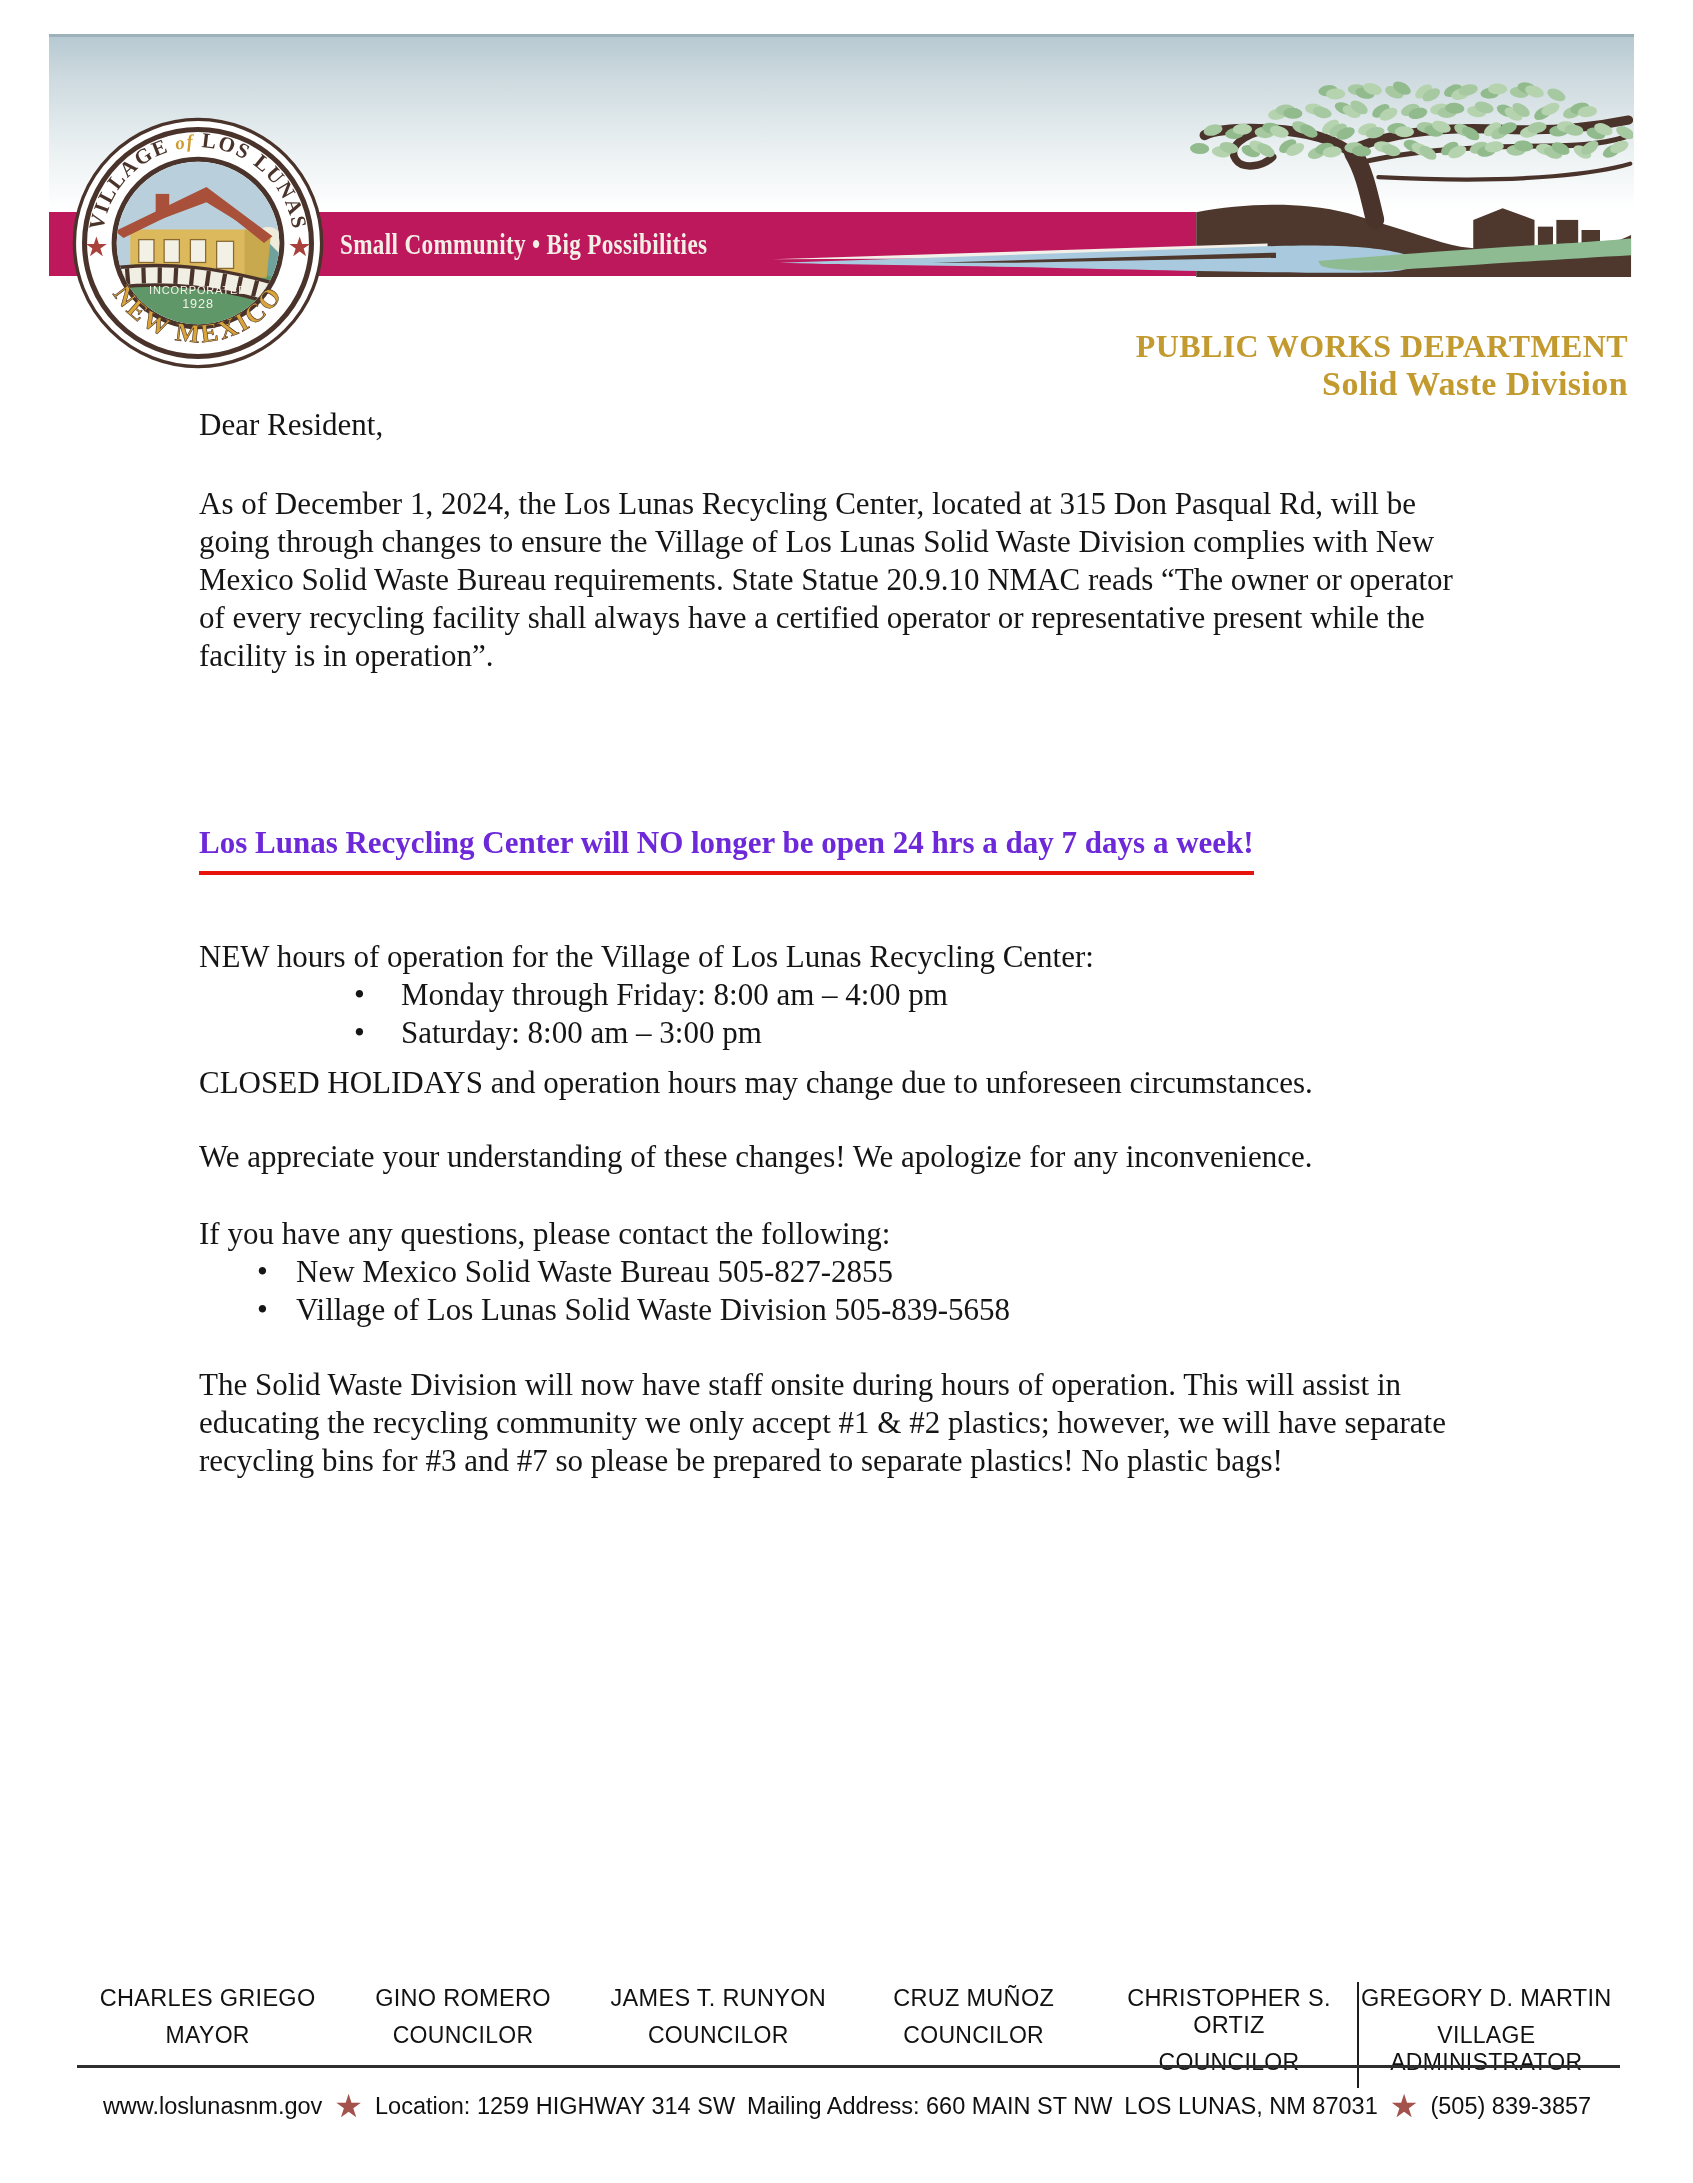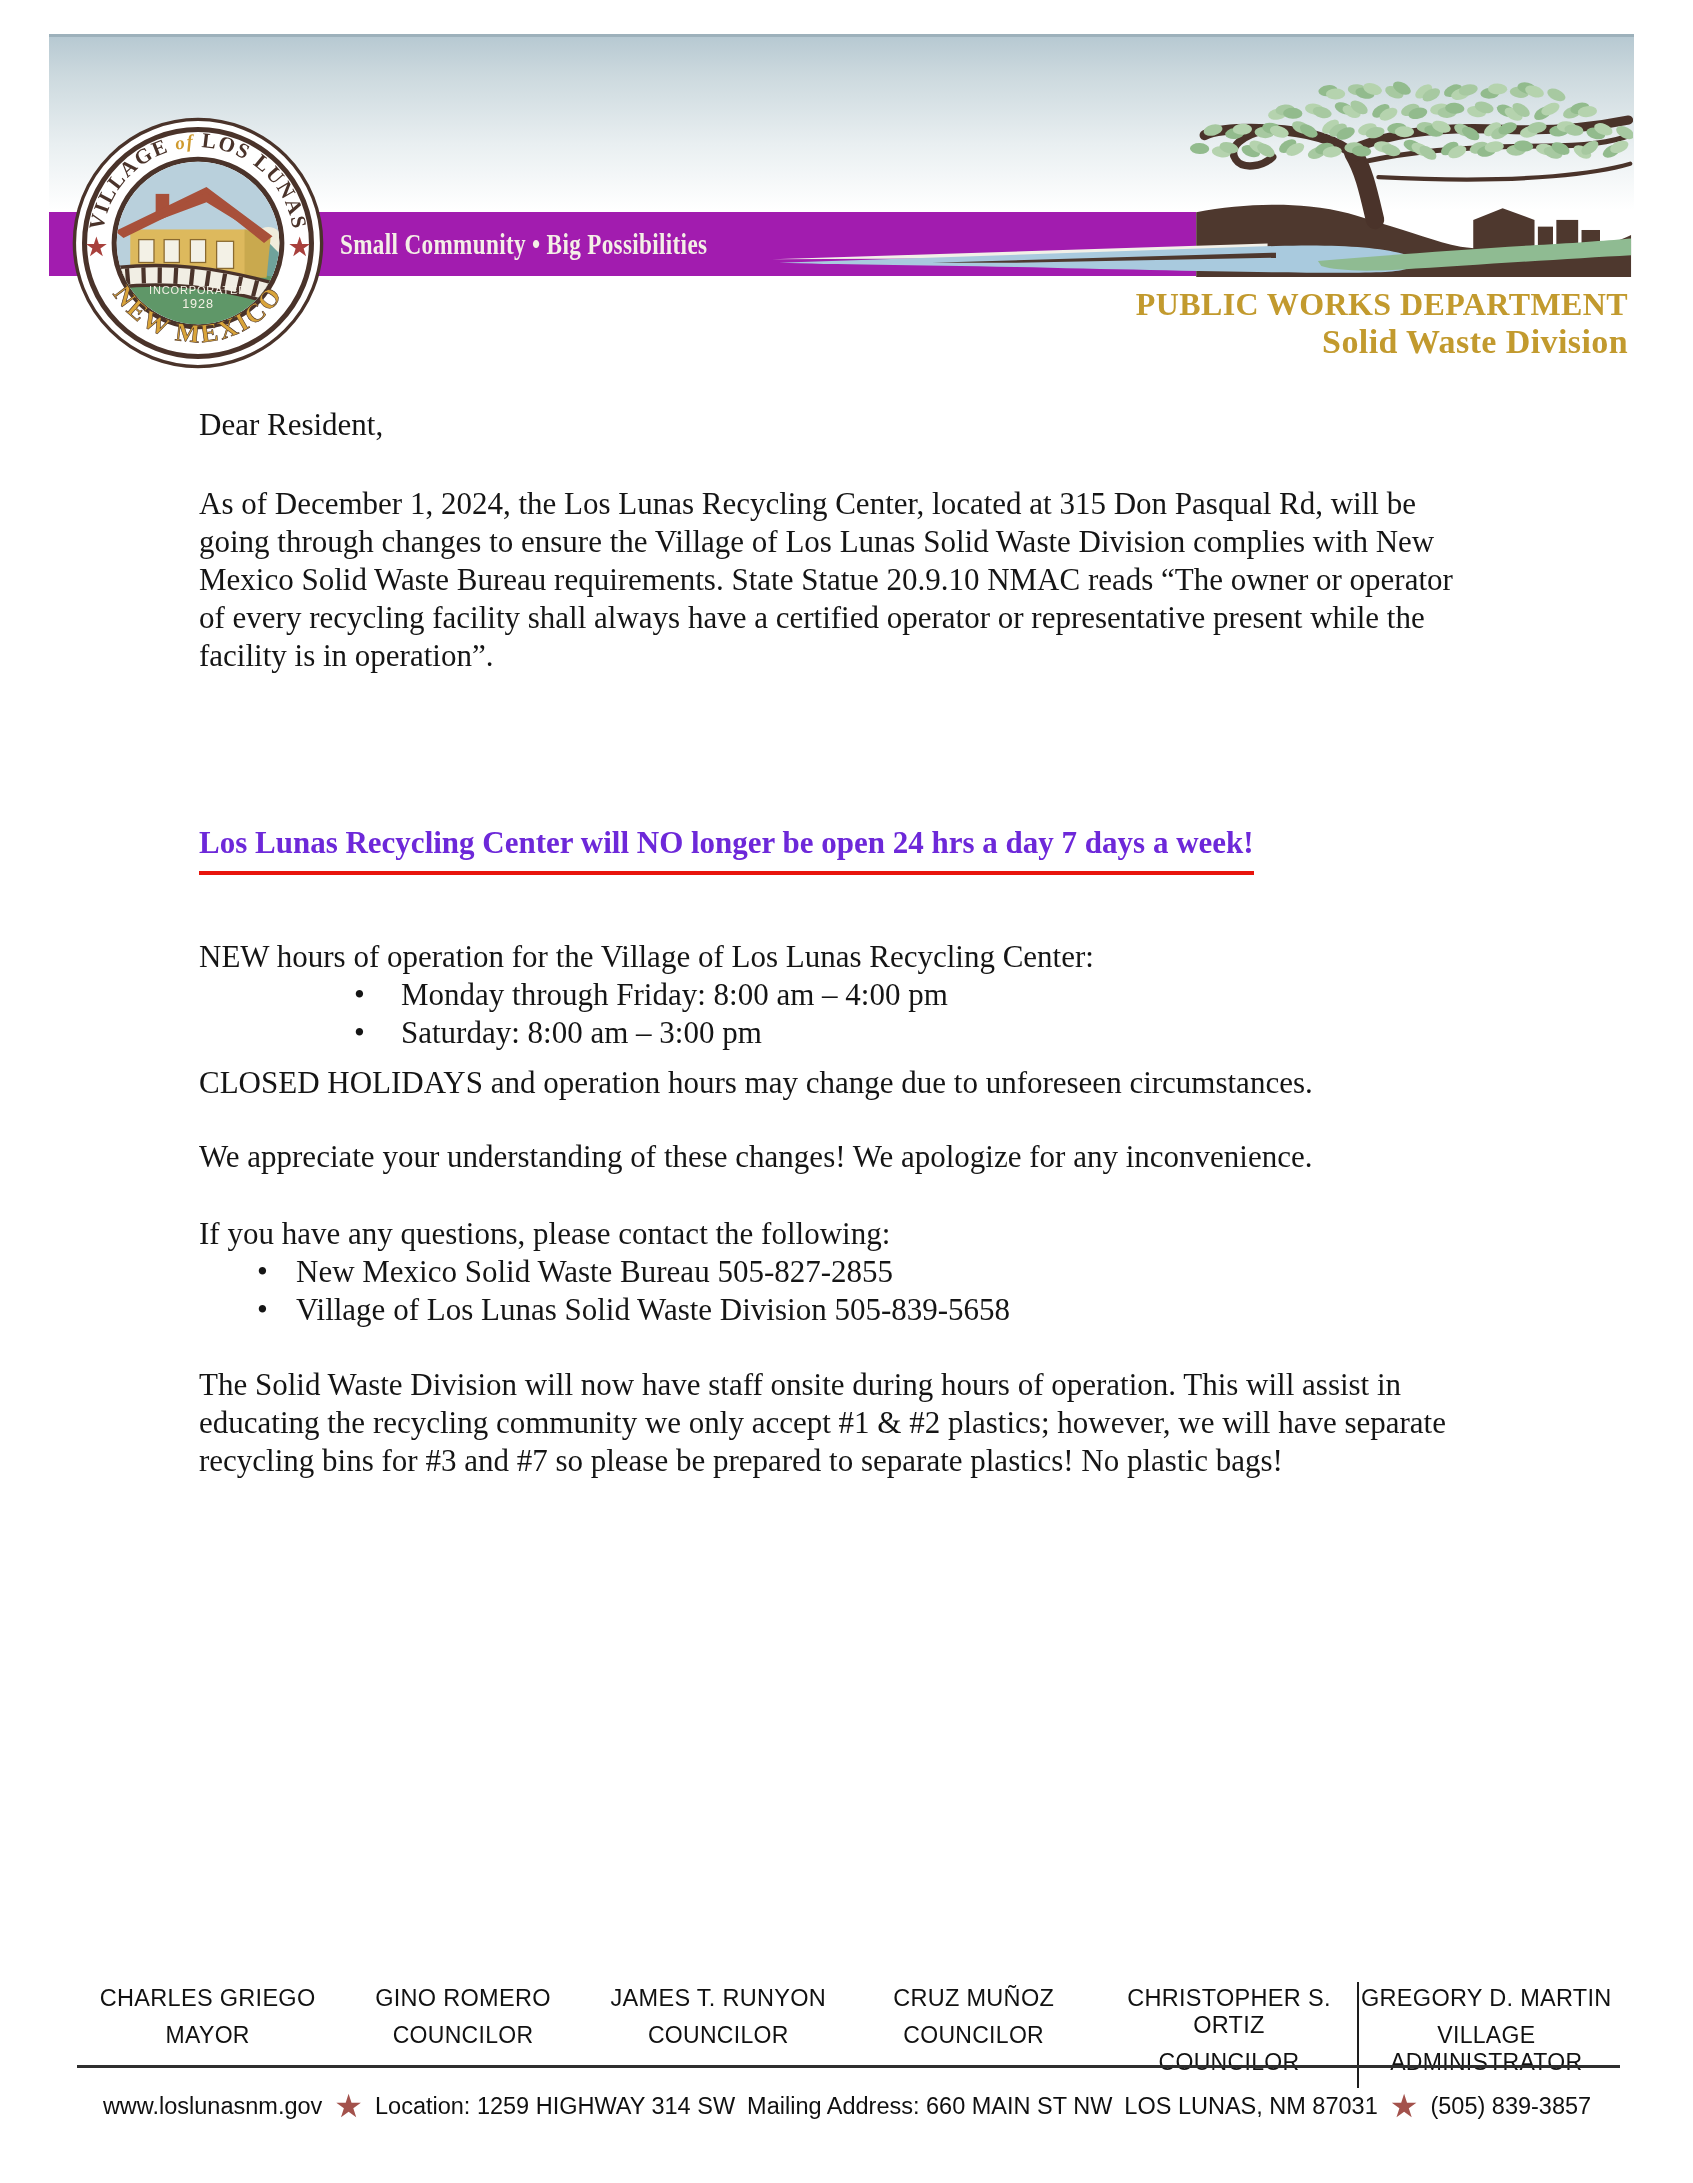--- a/index.html
+++ b/index.html
@@ -12,34 +12,34 @@
   .abs { position: absolute; }
 
   
   .grad {
     left: 49px; top: 34px; width: 1585px; height: 176px;
     border-top: 3.4px solid #9db1bb;
     background: linear-gradient(180deg, #b7c9d2 0%, #ccd9de 22%, #e9eff1 62%, #ffffff 100%);
   }
   .banner {
     left: 49px; top: 212px; width: 1583px; height: 64px;
-    background: #a21caf; display: flex; align-items: center;
+    background: #be185d; display: flex; align-items: center;
   }
   .tagline {
     margin-left: 291px; font-weight: bold; font-size: 29px; color: #f4efe6;
     letter-spacing: 0.4px; transform: scaleX(0.8); transform-origin: left center;
     white-space: nowrap;
   }
   .art { left: 579px; top: 47px; width: 1054px; height: 230px; }
   .sealwrap { left: 71px; top: 116px; width: 254px; height: 254px; }
   .dept {
     left: 840px; top: 286px; width: 788px; text-align: right;
     color: #c29a2e; font-weight: bold; line-height: 37px; letter-spacing: 0.4px;
   }
-  .dept .l1 { font-size: 32px; }
+  .dept .l1 { font-size: 32px; margin-top: 42px; }
   .dept .l2 { font-size: 34px; }
 
   
   .btxt {
     position: absolute; left: 199px; width: 1286px;
     font-size: 31px; line-height: 38px; color: #151515;
   }
   .red-head {
     display: inline-block; color: #6d28d9; font-weight: bold;
     border-bottom: 4.2px solid #e8140c; padding-bottom: 9px;

